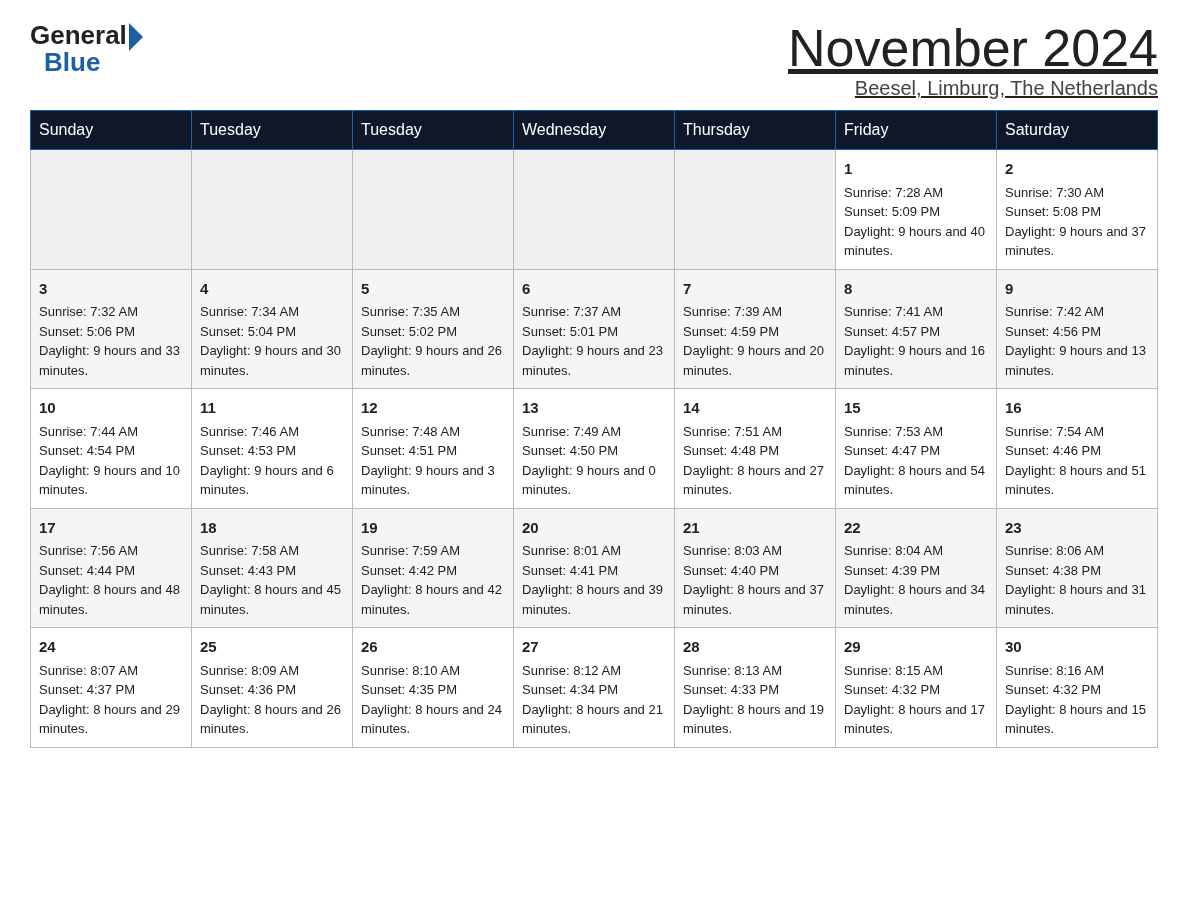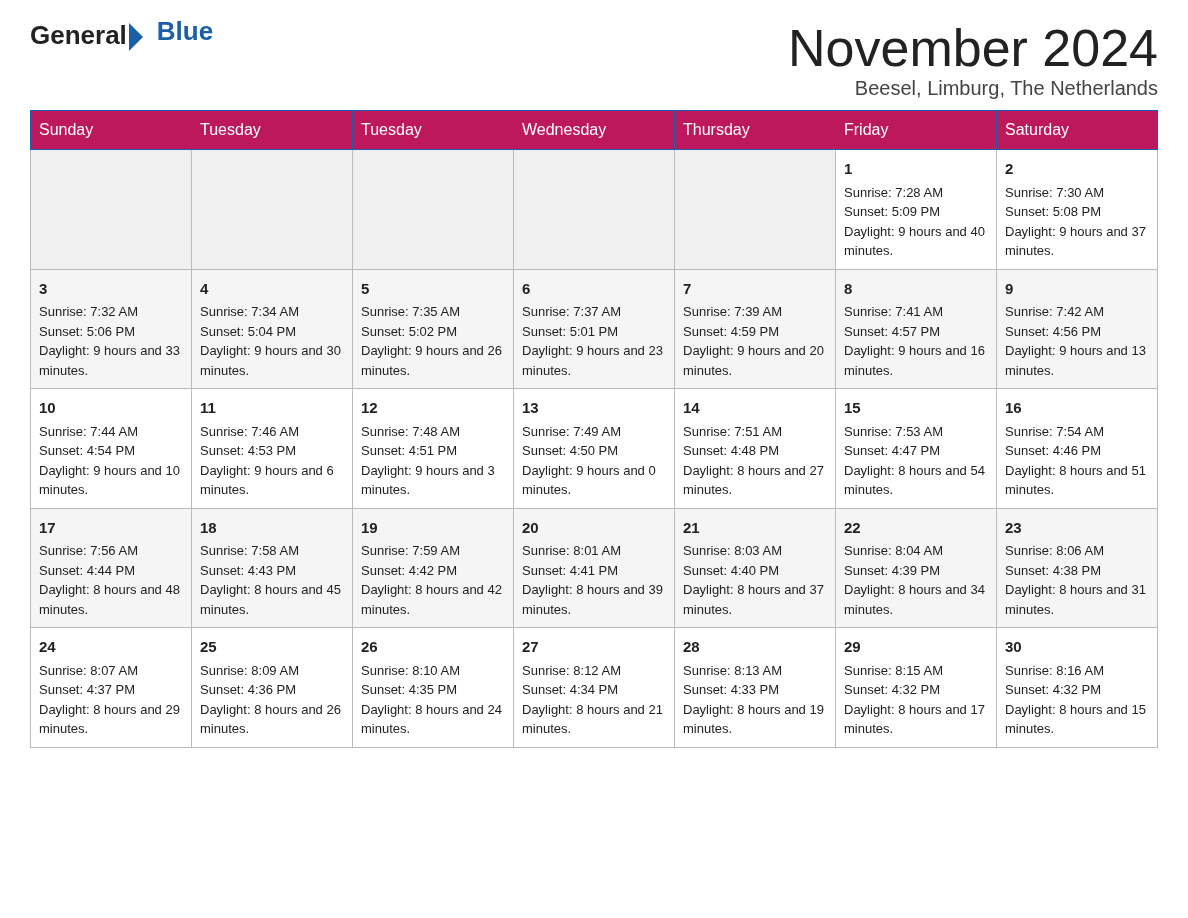--- a/index.html
+++ b/index.html
@@ -10,20 +10,21 @@
       padding: 20px 30px;
     }
     .header {
       display: flex;
       justify-content: space-between;
       align-items: flex-start;
       margin-bottom: 10px;
     }
     .logo {
       display: flex;
+      flex-direction: column;
       align-items: flex-start;
       text-align: center;
     }
     .logo-top {
       display: flex;
       align-items: center;
     }
     .logo-general {
       font-size: 26px;
       font-weight: bold;
@@ -40,38 +41,39 @@
     }
     .logo-blue {
       font-size: 26px;
       font-weight: bold;
       color: #1a5fa8;
       margin-top: -4px;
       margin-left: 14px;
     }
     .title-block {
       text-align: right;
+      text-decoration: underline;
     }
     .month-title {
       font-size: 52px;
       font-weight: normal;
       color: #222;
       line-height: 1.1;
     }
     .location {
       font-size: 20px;
       color: #444;
     }
     .calendar {
       width: 100%;
       border-collapse: collapse;
       margin-top: 10px;
     }
     .calendar th {
-      background: #be185d;
+      background: #0f172a;
       color: #fff;
       padding: 10px 8px;
       font-size: 16px;
       font-weight: normal;
       text-align: left;
       border: 1px solid #1a5fa8;
     }
     .calendar td {
       vertical-align: top;
       padding: 8px;

